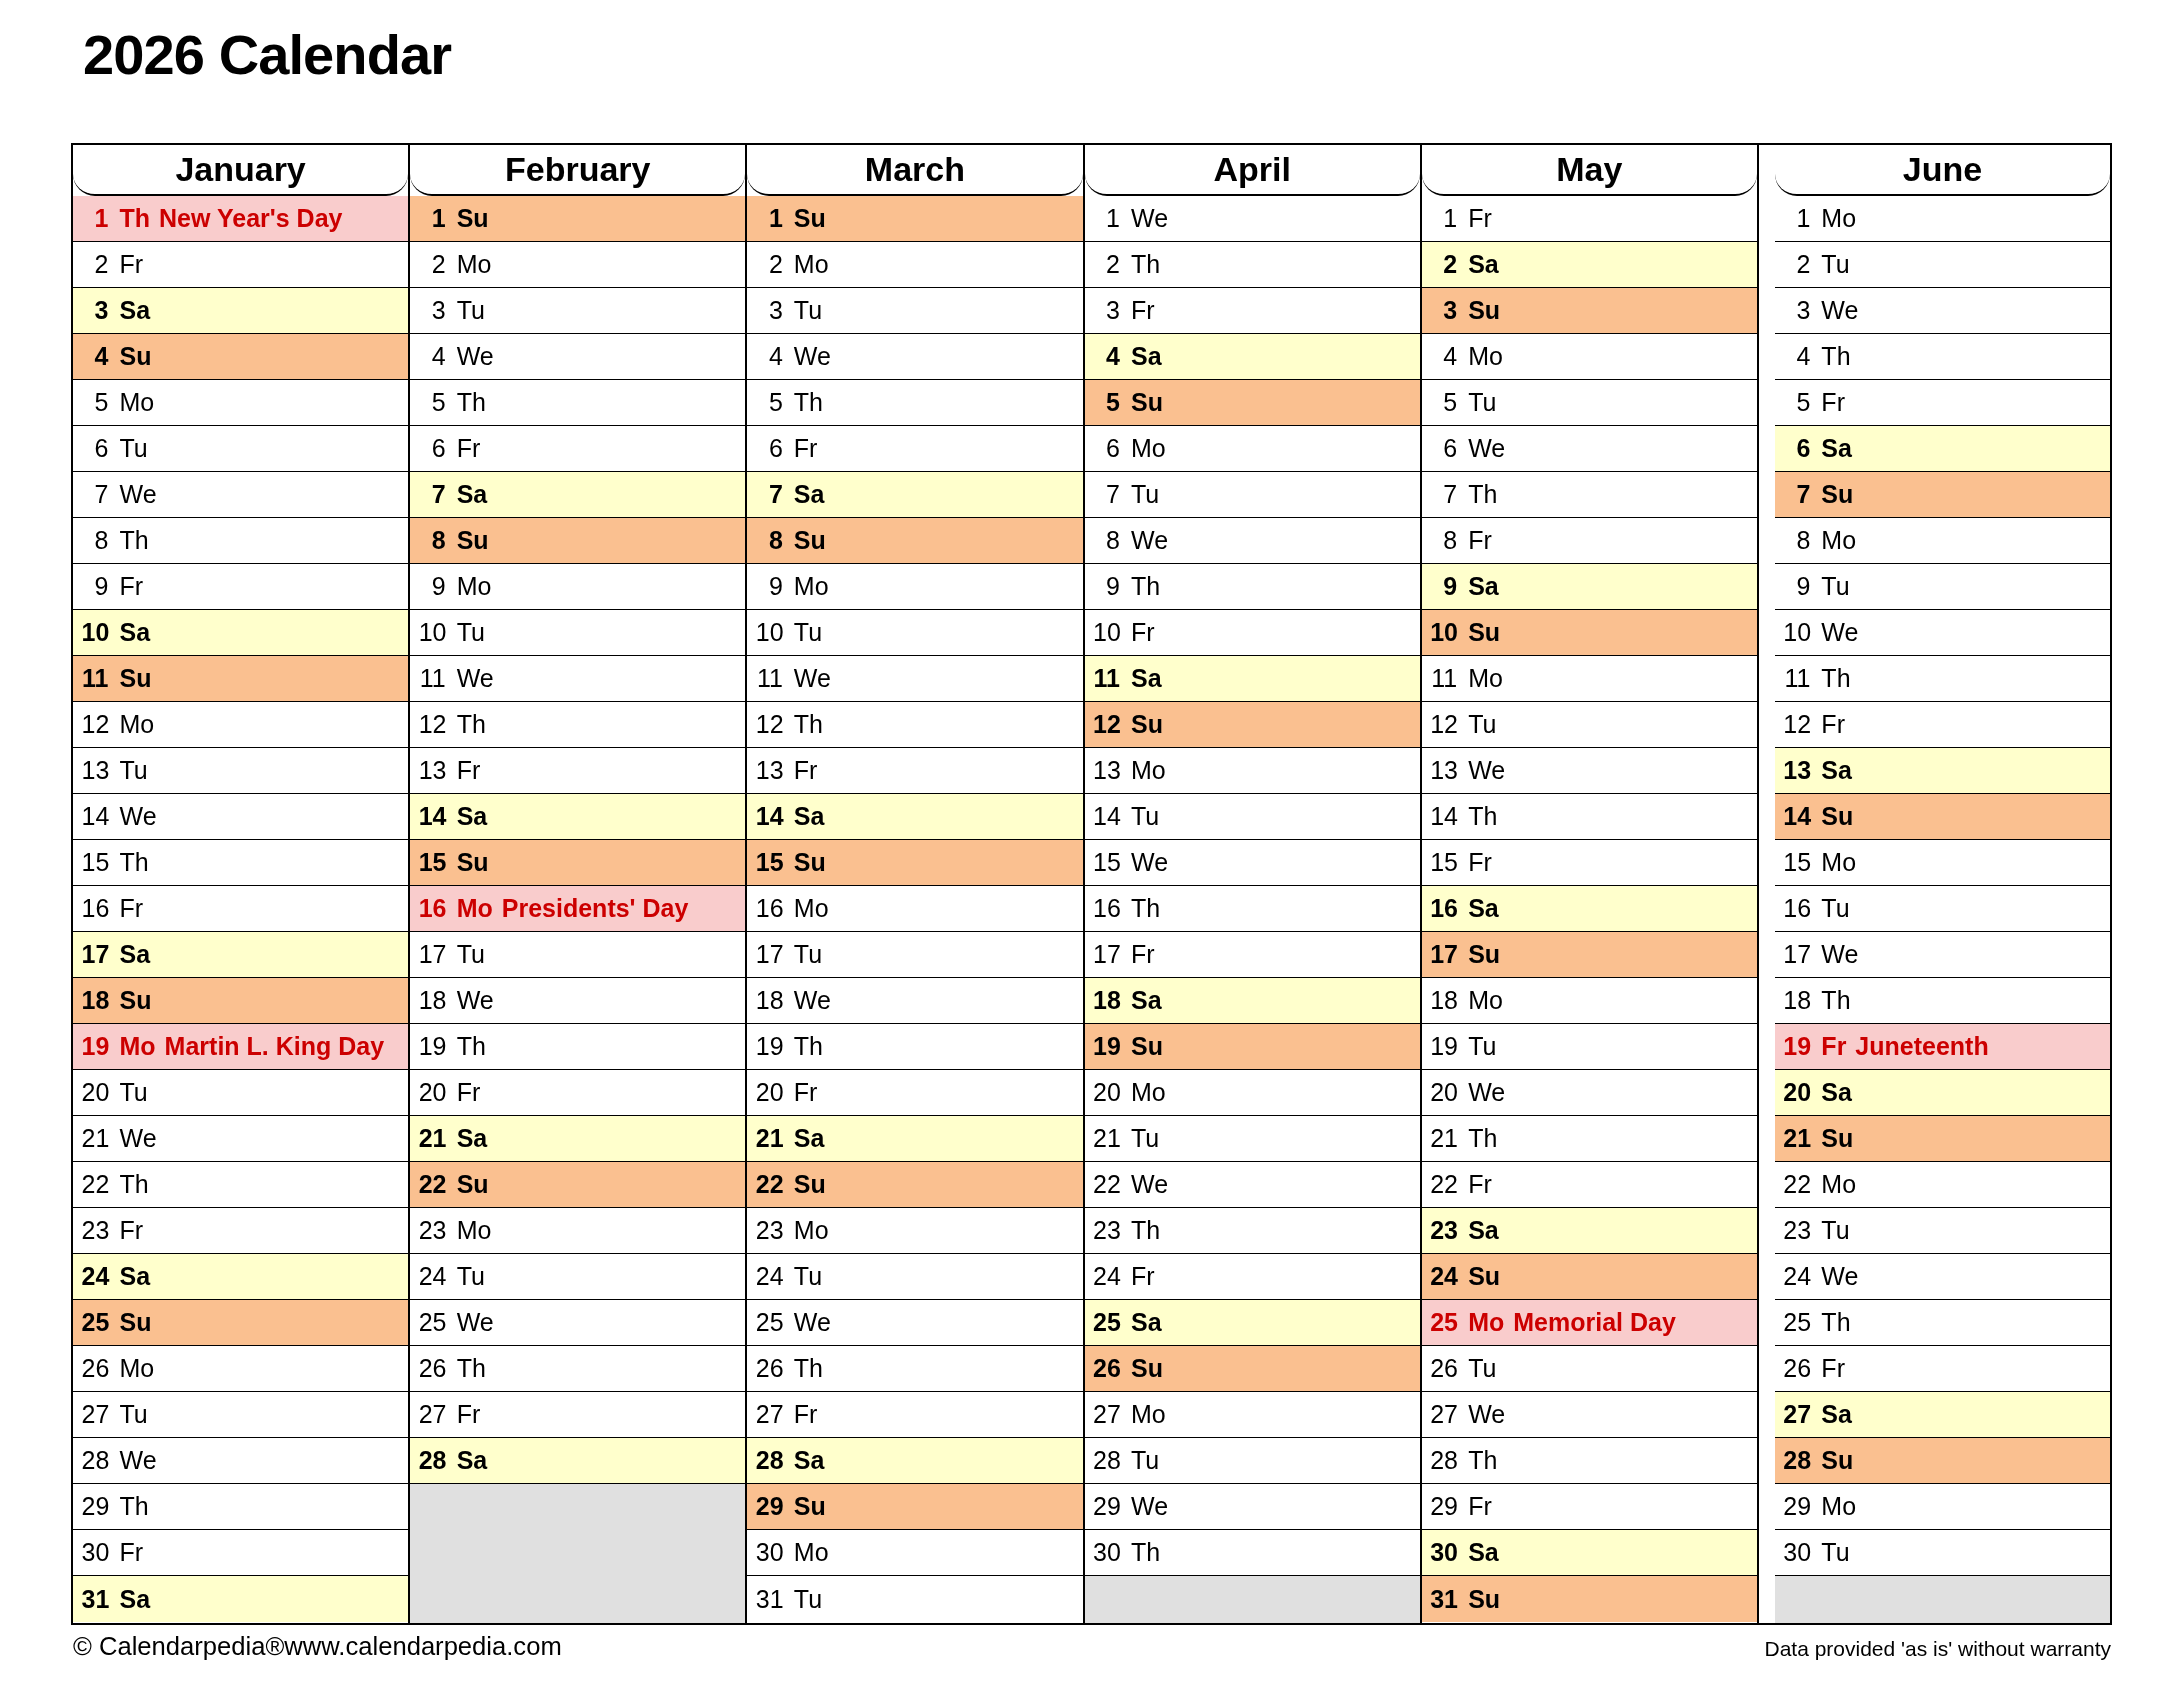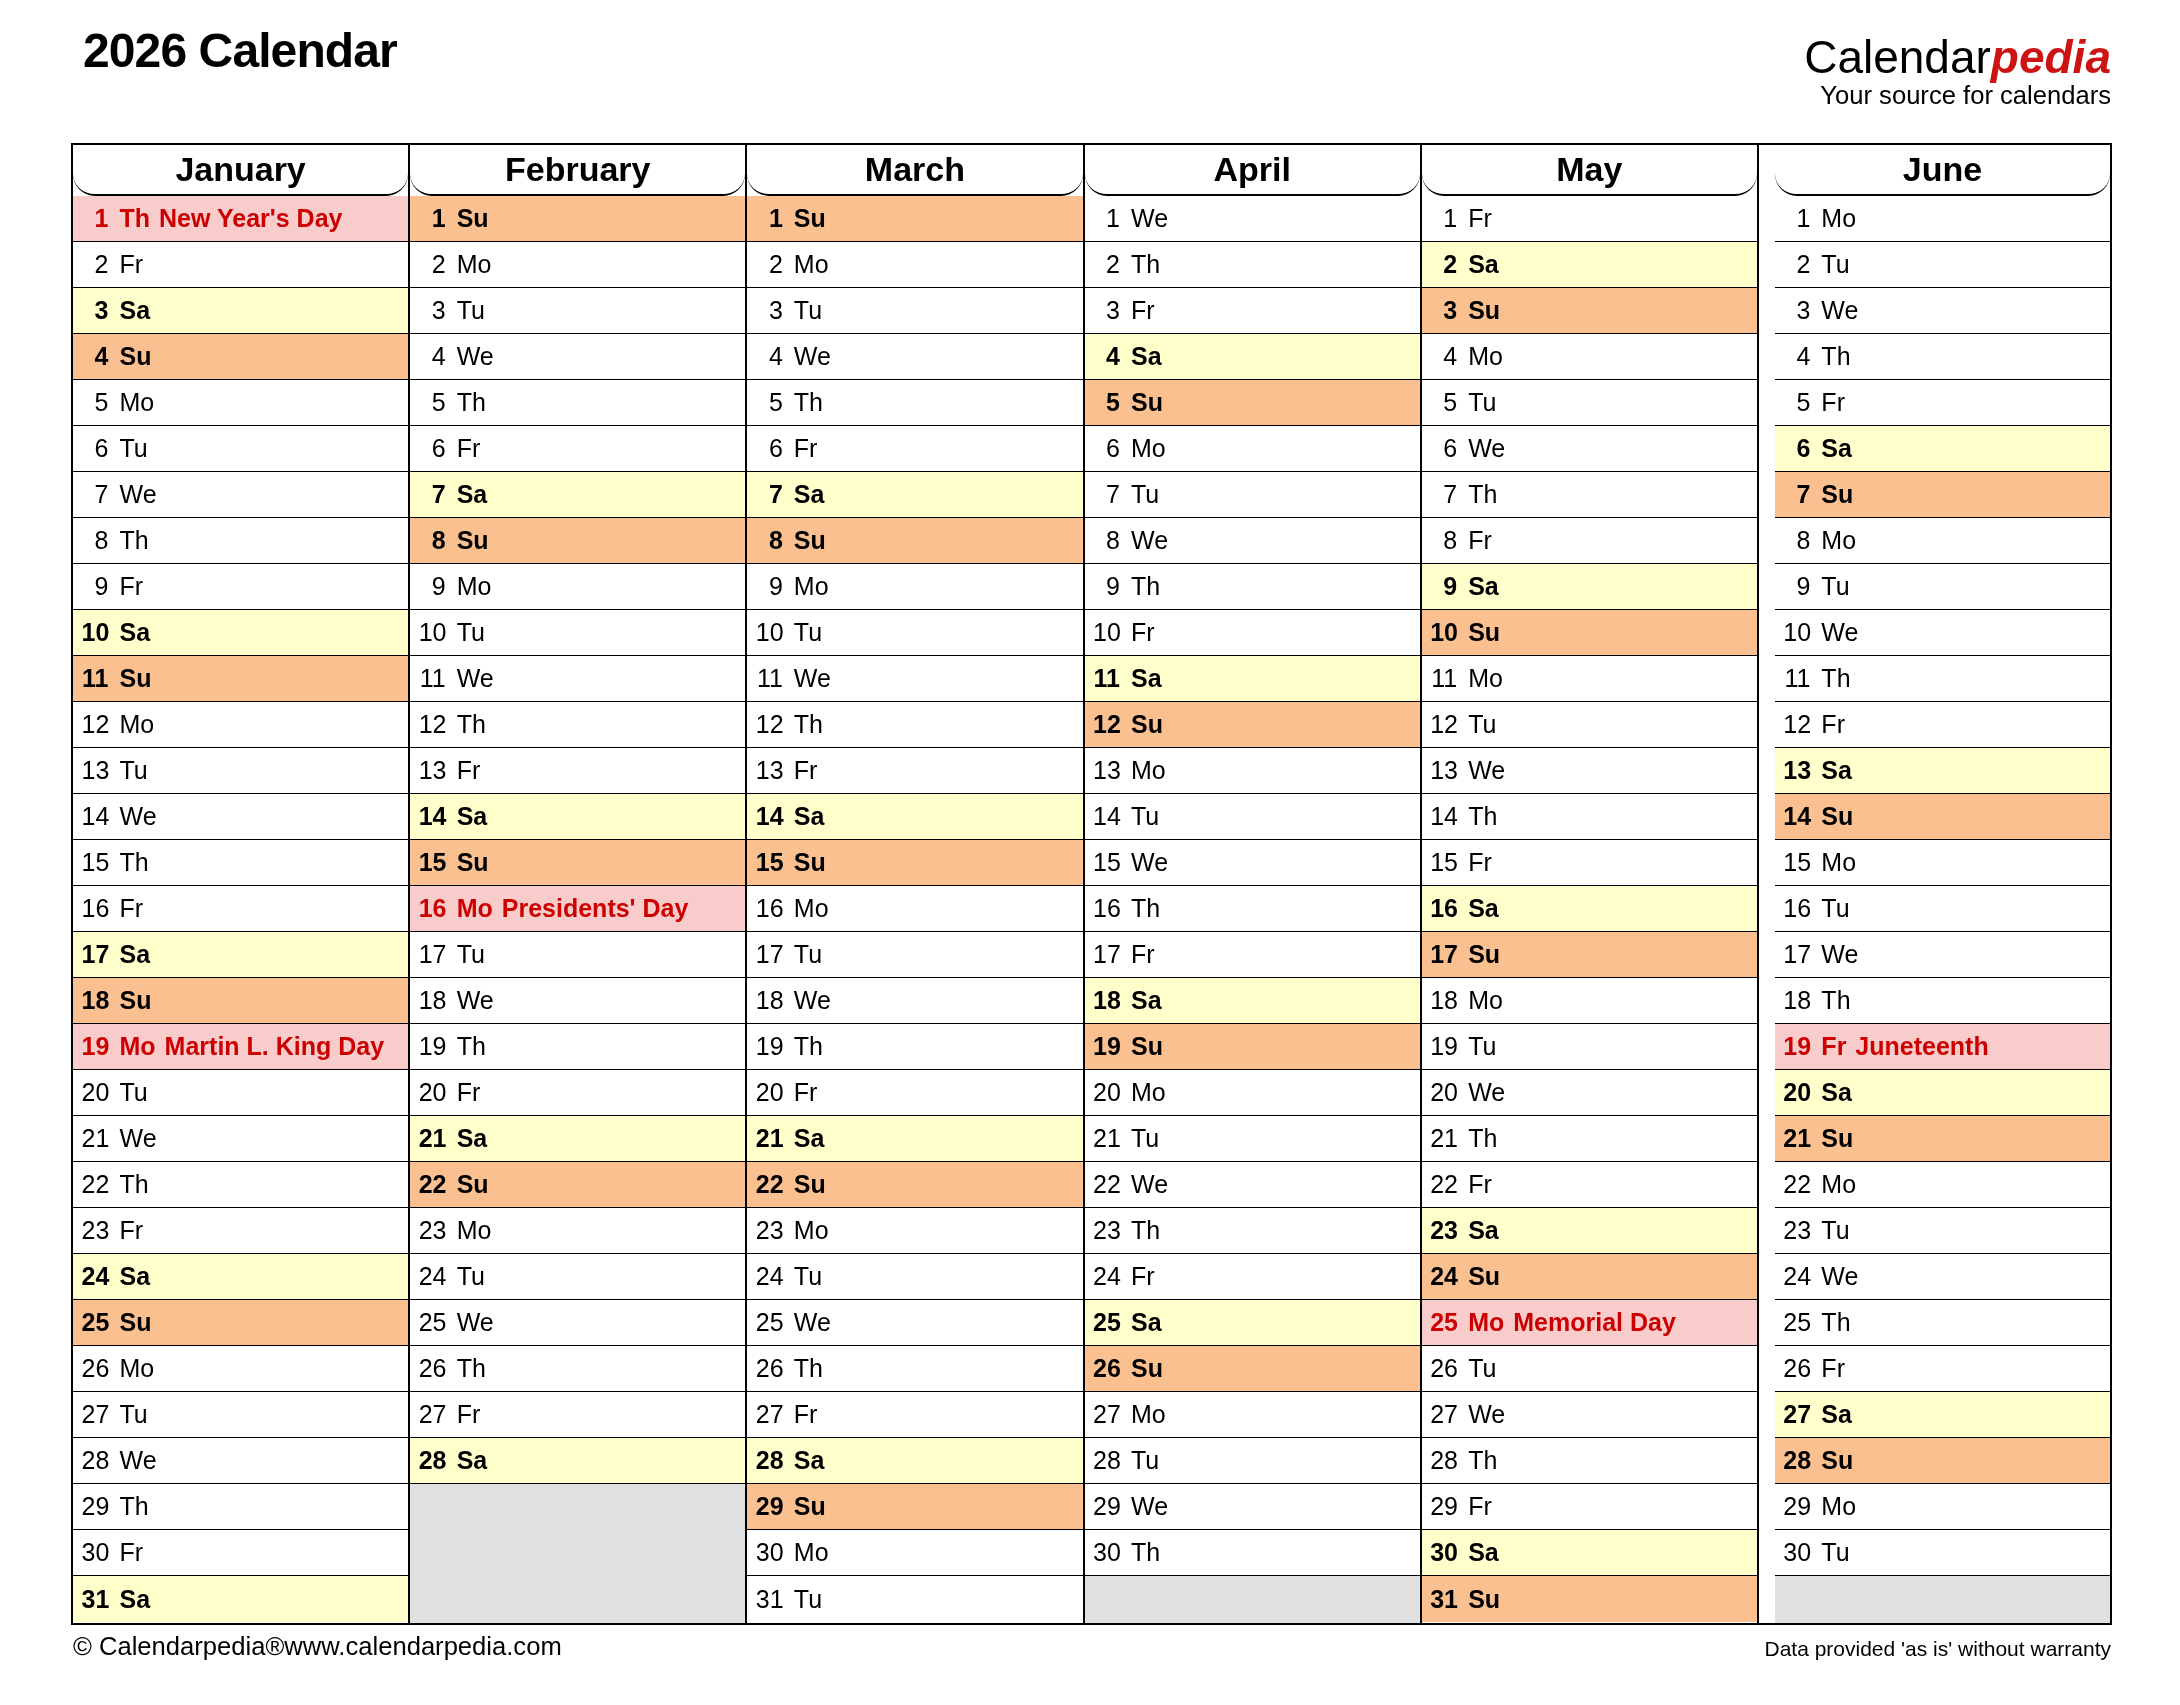--- a/index.html
+++ b/index.html
@@ -8,21 +8,21 @@
   }
   *{margin:0;padding:0;box-sizing:border-box;}
   html,body{background:#ffffff;}
   .page{
     position:relative;width:2181px;height:1705px;background:#ffffff;
     font-family:"Liberation Sans", sans-serif;color:#000;overflow:hidden;
   }
   
   .page-title{
     position:absolute;left:83px;top:27px;
-    font-size:48px;font-weight:bold;letter-spacing:-0.9px;line-height:1;
+    font-size:56px;font-weight:bold;letter-spacing:-0.9px;line-height:1;
   }
   .logo{position:absolute;right:70px;top:34px;text-align:right;line-height:1;}
   .logo .brand{font-size:46px;}
   .logo .brand .red{color:var(--logored);font-weight:bold;font-style:italic;}
   .logo .tagline{font-size:25.6px;margin-top:3.4px;}
   
   .calendar{
     position:absolute;left:71px;top:143px;width:2041px;height:1482px;
     border:2.6px solid var(--border);display:flex;background:#fff;
   }
@@ -56,24 +56,20 @@
   .footer-left .url{}
   .footer-right{position:absolute;right:70px;top:1637px;font-size:21px;}
 </style>
 </head>
 <body>
 
 <div class="page">
 
   <h1 class="page-title">2026 Calendar</h1>
 
-  <div class="logo">
-    <div class="brand"><span>Calendar</span><span class="red">pedia</span></div>
-    <div class="tagline">Your source for calendars</div>
-  </div>
 
   <div class="calendar">
       <div class="month-col">
         <div class="month-header">January</div>
         <div class="day-cell holiday">
           <span class="num">1</span>
           <span class="wd">Th</span>
           <span class="hname">New Year's Day</span>
         </div>
         <div class="day-cell">

